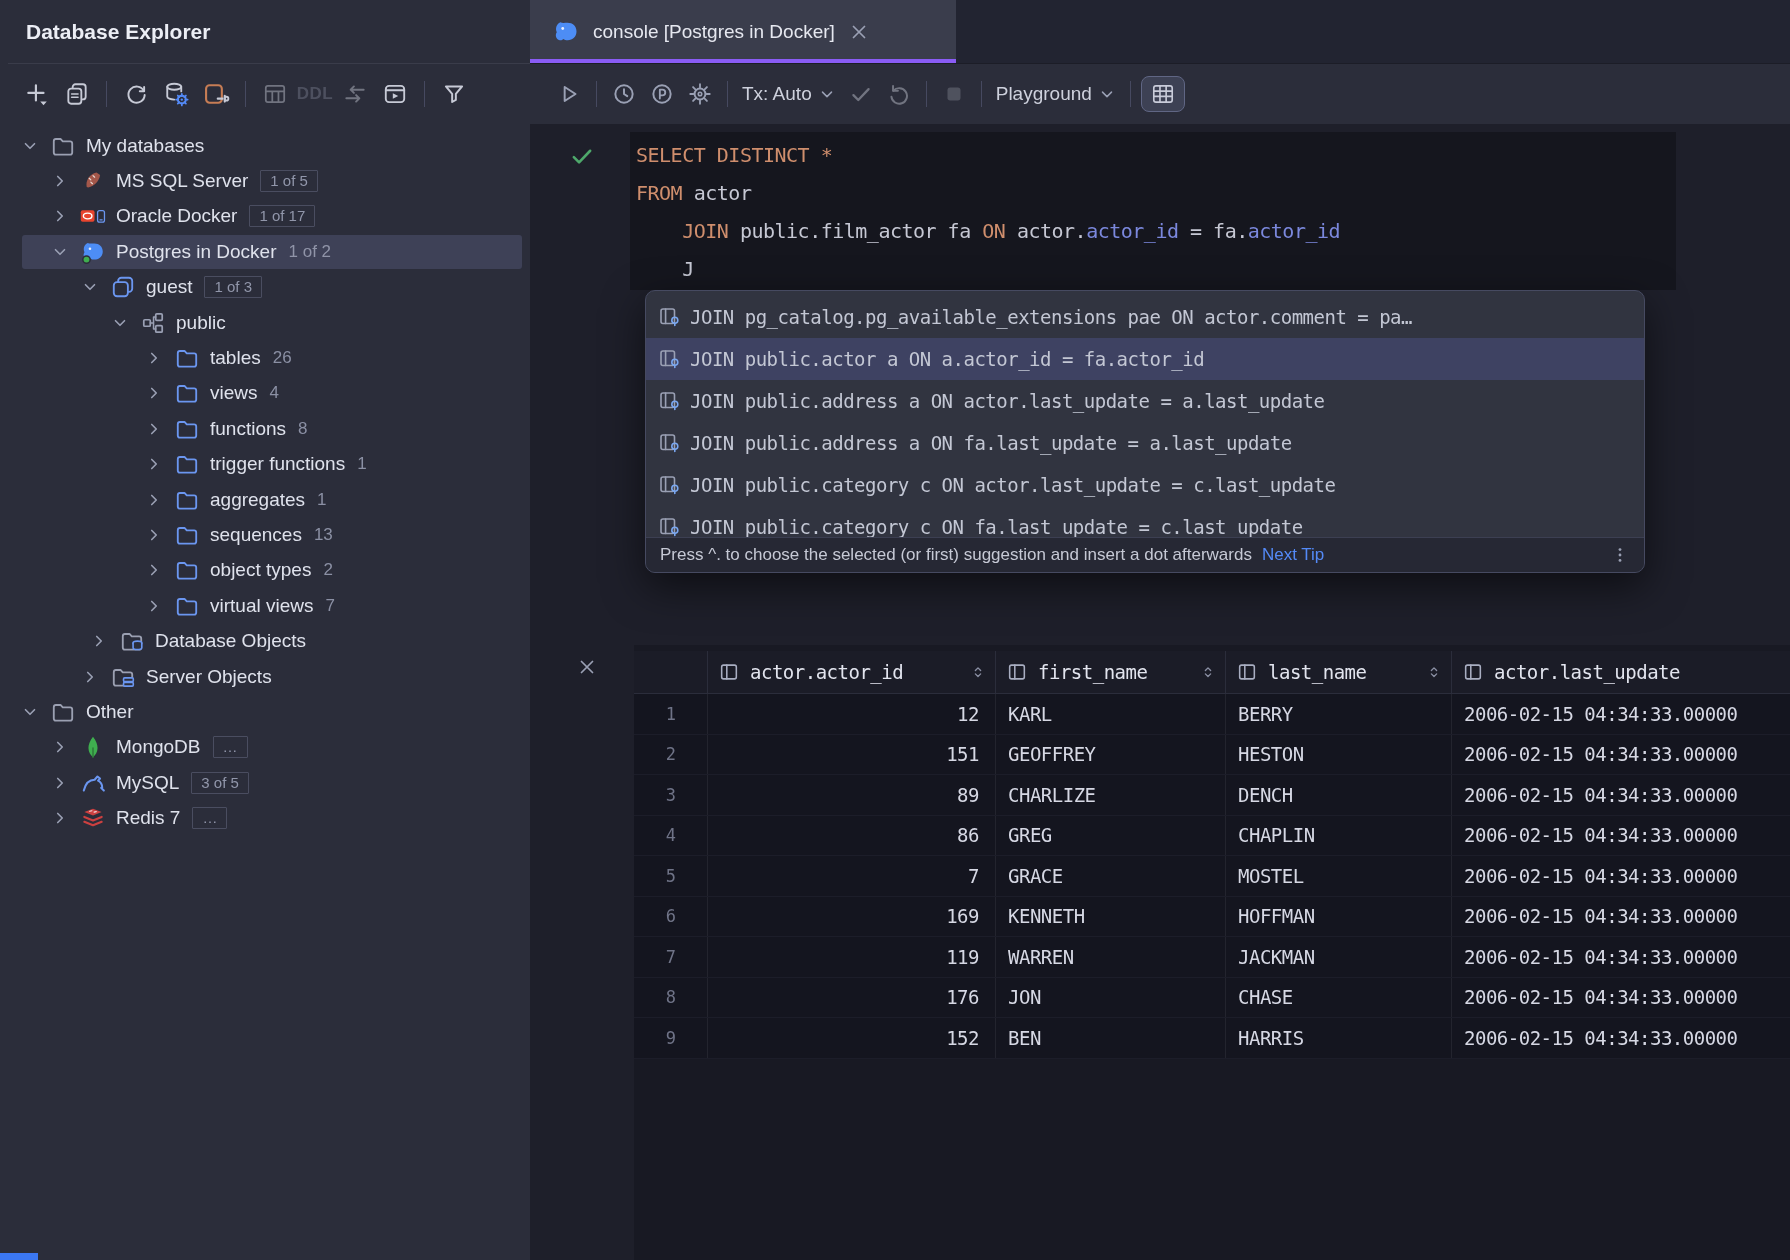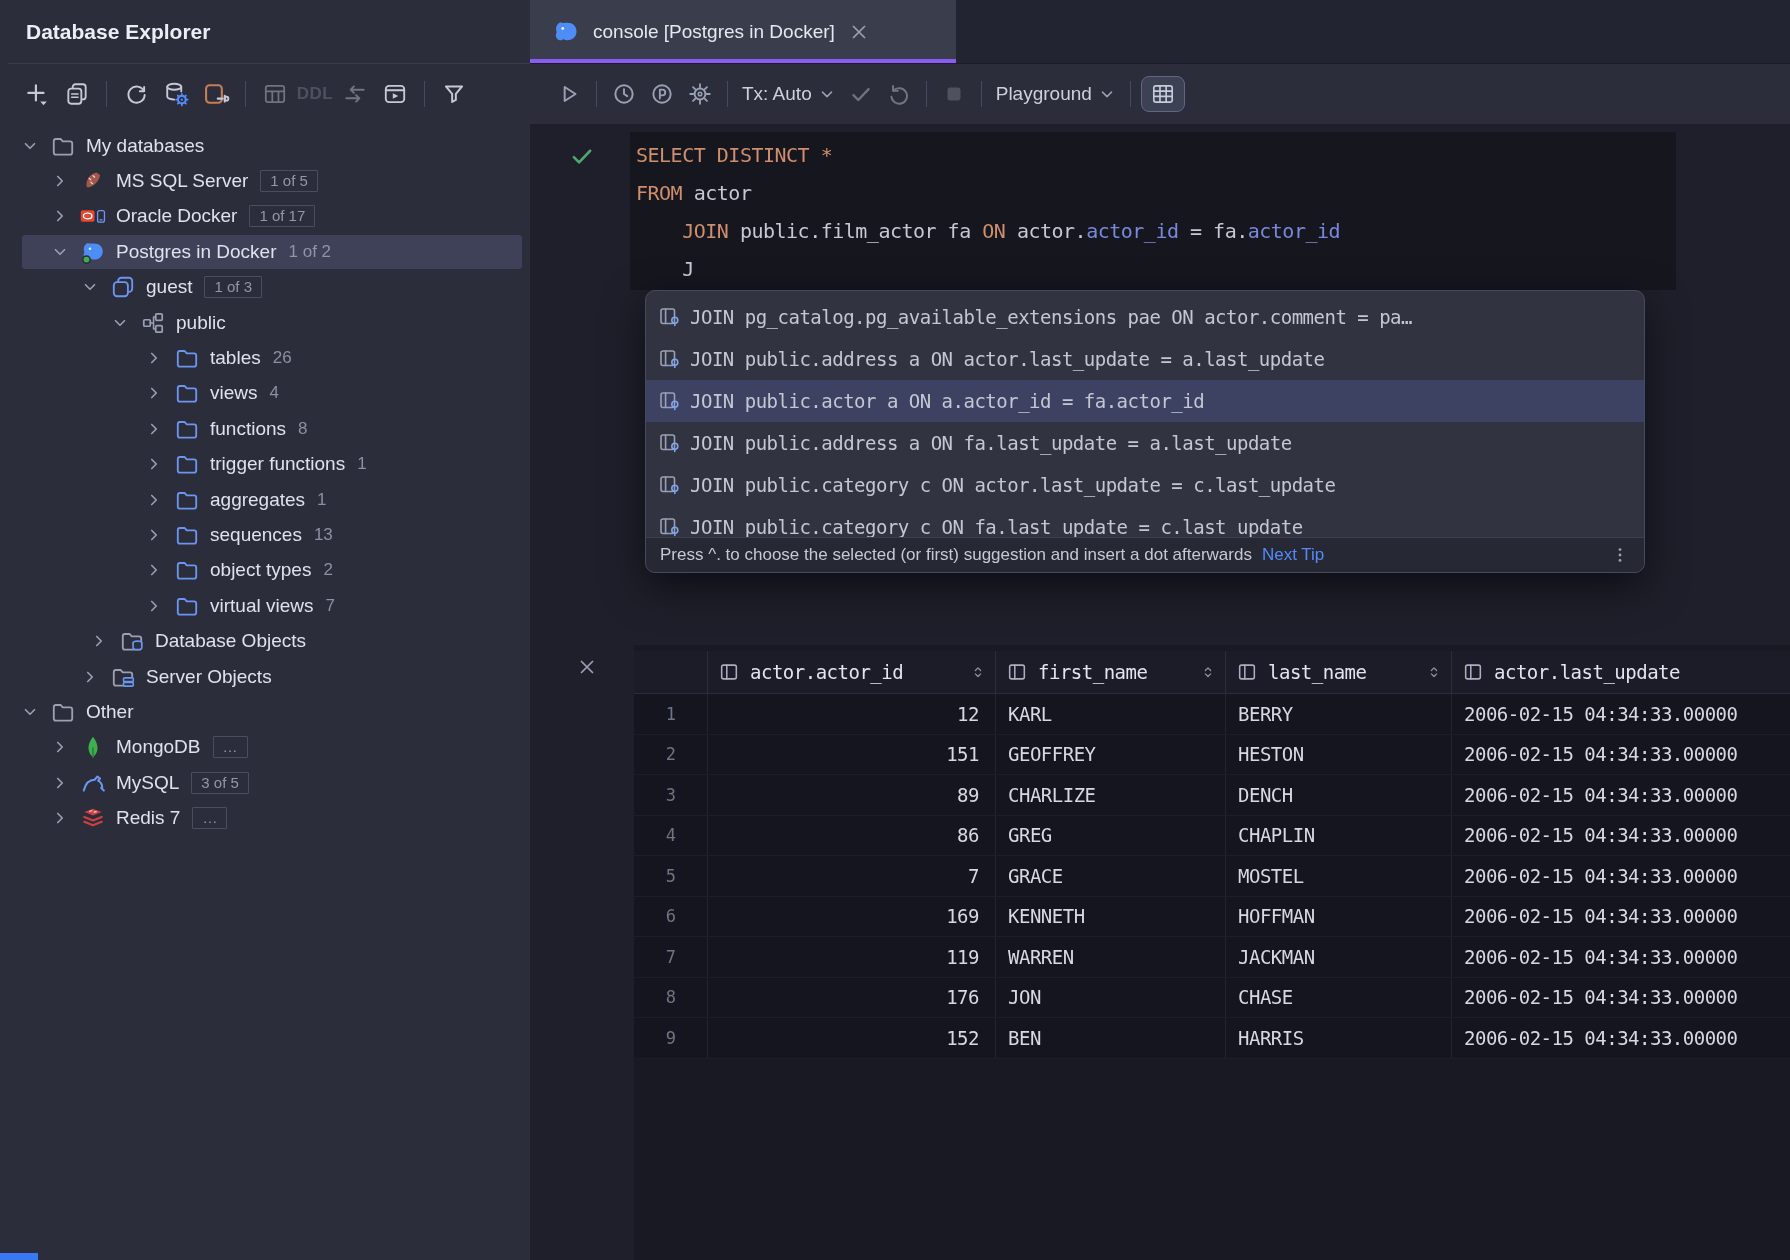--- a/index.html
+++ b/index.html
@@ -553,41 +553,41 @@
           <span class="ic">
             <svg width="24" height="24" viewBox="0 0 24 24" fill="none" xmlns="http://www.w3.org/2000/svg">
               <rect x="3" y="4" width="13.5" height="14.5" rx="2" stroke="#9aa0b4" stroke-width="1.6" stroke-linecap="round" stroke-linejoin="round" fill="none"></rect>
               <path d="M7.6 4v14.5" stroke="#9aa0b4" stroke-width="1.6" stroke-linecap="round" stroke-linejoin="round" fill="none"></path>
               <circle cx="16.8" cy="15.2" r="3" stroke="#7aa7f0" stroke-width="1.6" stroke-linecap="round" stroke-linejoin="round" fill="none"></circle>
               <path d="M16.8 18.2v2.3" stroke="#7aa7f0" stroke-width="1.6" stroke-linecap="round" stroke-linejoin="round" fill="none"></path>
             </svg>
           </span>
           <span>JOIN pg_catalog.pg_available_extensions pae ON actor.comment = pa…</span>
         </div>
+        <div class="citem sel">
+          <span class="ic">
+            <svg width="24" height="24" viewBox="0 0 24 24" fill="none" xmlns="http://www.w3.org/2000/svg">
+              <rect x="3" y="4" width="13.5" height="14.5" rx="2" stroke="#9aa0b4" stroke-width="1.6" stroke-linecap="round" stroke-linejoin="round" fill="none"></rect>
+              <path d="M7.6 4v14.5" stroke="#9aa0b4" stroke-width="1.6" stroke-linecap="round" stroke-linejoin="round" fill="none"></path>
+              <circle cx="16.8" cy="15.2" r="3" stroke="#7aa7f0" stroke-width="1.6" stroke-linecap="round" stroke-linejoin="round" fill="none"></circle>
+              <path d="M16.8 18.2v2.3" stroke="#7aa7f0" stroke-width="1.6" stroke-linecap="round" stroke-linejoin="round" fill="none"></path>
+            </svg>
+          </span>
+          <span>JOIN public.actor a ON a.actor_id = fa.actor_id</span>
+        </div>
         <div class="citem">
           <span class="ic">
             <svg width="24" height="24" viewBox="0 0 24 24" fill="none" xmlns="http://www.w3.org/2000/svg">
               <rect x="3" y="4" width="13.5" height="14.5" rx="2" stroke="#9aa0b4" stroke-width="1.6" stroke-linecap="round" stroke-linejoin="round" fill="none"></rect>
               <path d="M7.6 4v14.5" stroke="#9aa0b4" stroke-width="1.6" stroke-linecap="round" stroke-linejoin="round" fill="none"></path>
               <circle cx="16.8" cy="15.2" r="3" stroke="#7aa7f0" stroke-width="1.6" stroke-linecap="round" stroke-linejoin="round" fill="none"></circle>
               <path d="M16.8 18.2v2.3" stroke="#7aa7f0" stroke-width="1.6" stroke-linecap="round" stroke-linejoin="round" fill="none"></path>
             </svg>
           </span>
           <span>JOIN public.address a ON actor.last_update = a.last_update</span>
-        </div>
-        <div class="citem sel">
-          <span class="ic">
-            <svg width="24" height="24" viewBox="0 0 24 24" fill="none" xmlns="http://www.w3.org/2000/svg">
-              <rect x="3" y="4" width="13.5" height="14.5" rx="2" stroke="#9aa0b4" stroke-width="1.6" stroke-linecap="round" stroke-linejoin="round" fill="none"></rect>
-              <path d="M7.6 4v14.5" stroke="#9aa0b4" stroke-width="1.6" stroke-linecap="round" stroke-linejoin="round" fill="none"></path>
-              <circle cx="16.8" cy="15.2" r="3" stroke="#7aa7f0" stroke-width="1.6" stroke-linecap="round" stroke-linejoin="round" fill="none"></circle>
-              <path d="M16.8 18.2v2.3" stroke="#7aa7f0" stroke-width="1.6" stroke-linecap="round" stroke-linejoin="round" fill="none"></path>
-            </svg>
-          </span>
-          <span>JOIN public.actor a ON a.actor_id = fa.actor_id</span>
         </div>
         <div class="citem">
           <span class="ic">
             <svg width="24" height="24" viewBox="0 0 24 24" fill="none" xmlns="http://www.w3.org/2000/svg">
               <rect x="3" y="4" width="13.5" height="14.5" rx="2" stroke="#9aa0b4" stroke-width="1.6" stroke-linecap="round" stroke-linejoin="round" fill="none"></rect>
               <path d="M7.6 4v14.5" stroke="#9aa0b4" stroke-width="1.6" stroke-linecap="round" stroke-linejoin="round" fill="none"></path>
               <circle cx="16.8" cy="15.2" r="3" stroke="#7aa7f0" stroke-width="1.6" stroke-linecap="round" stroke-linejoin="round" fill="none"></circle>
               <path d="M16.8 18.2v2.3" stroke="#7aa7f0" stroke-width="1.6" stroke-linecap="round" stroke-linejoin="round" fill="none"></path>
             </svg>
           </span>

